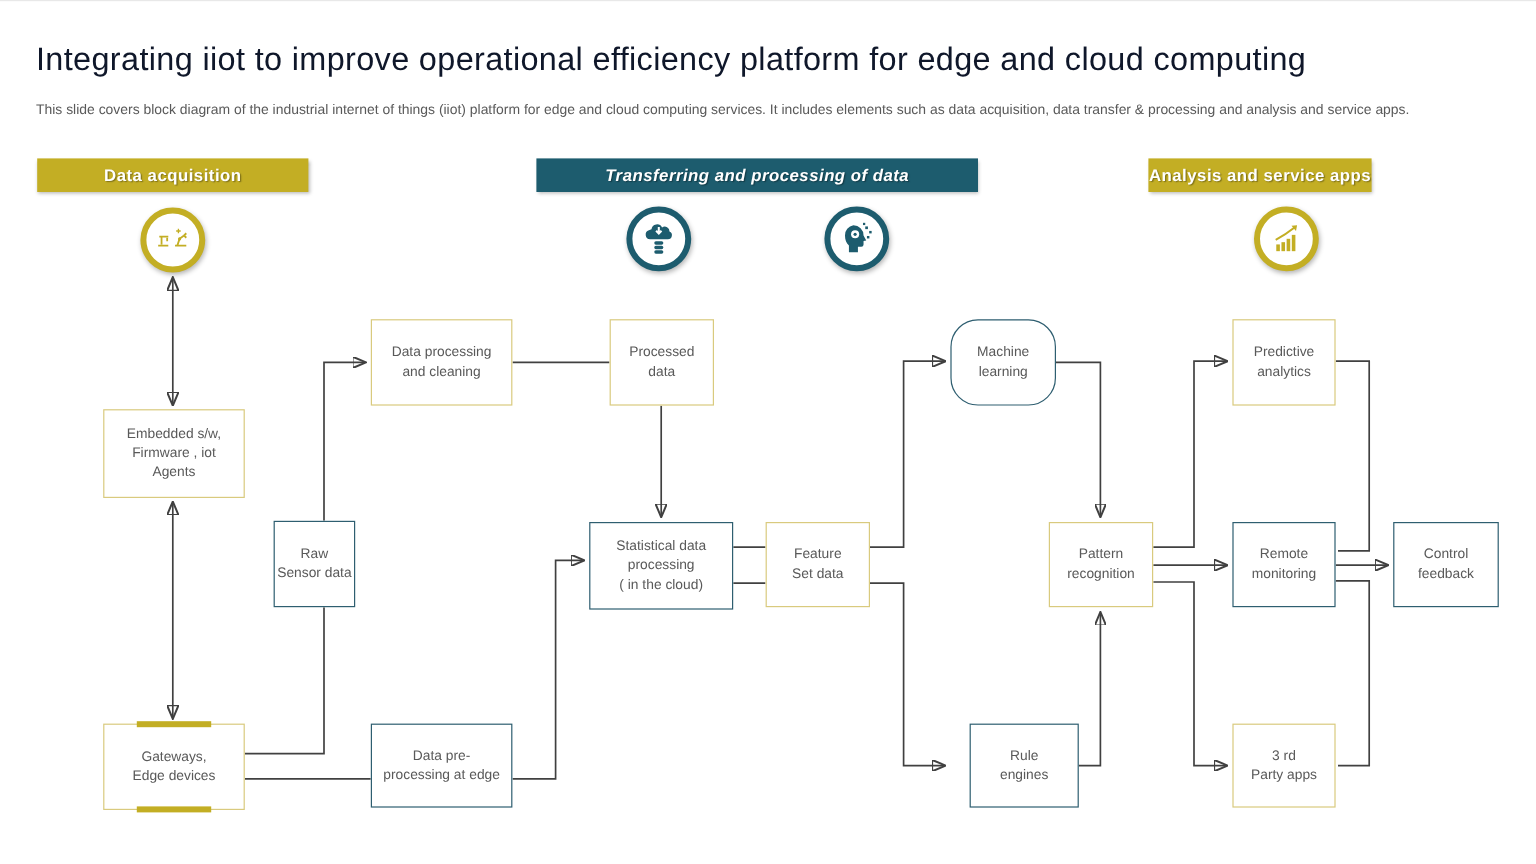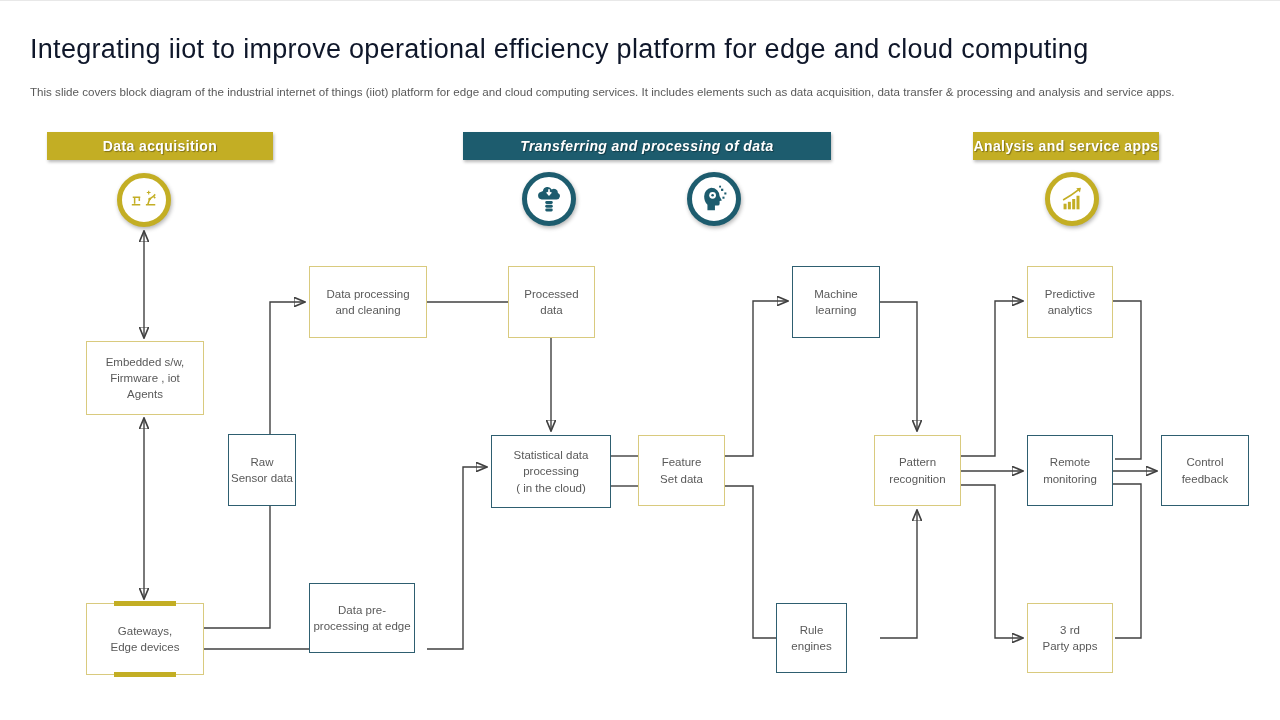--- a/index.html
+++ b/index.html
@@ -5,21 +5,21 @@
   html,body{margin:0;padding:0;}
   body{width:1280px;height:720px;background:#ffffff;font-family:"Liberation Sans", sans-serif;position:relative;overflow:hidden;}
   .slide{position:absolute;inset:0;border-top:1px solid #e8e8e8;}
 
   .title{position:absolute;left:30px;top:33px;width:1220px;font-size:27px;letter-spacing:.3px;color:#0f172a;white-space:nowrap;}
   .subtitle{position:absolute;left:30px;top:84px;width:1230px;font-size:11.6px;color:#595959;white-space:nowrap;}
   .footer{position:absolute;left:0;top:703px;width:1280px;text-align:center;font-size:11px;color:#a9a9a9;}
 
   .hdr{position:absolute;top:131px;height:28px;display:flex;align-items:center;justify-content:center;
        color:#fff;font-size:14px;font-weight:bold;letter-spacing:.4px;
-       text-shadow:1px 1px 1px rgba(0,0,0,.35);box-shadow:1px 2px 3px rgba(0,0,0,.28);margin-left:16px;}
+       text-shadow:1px 1px 1px rgba(0,0,0,.35);box-shadow:1px 2px 3px rgba(0,0,0,.28);}
   .hdr.gold{background:var(--gold,#c3ae24);}
   .hdr.teal{background:var(--teal,#1d5c6e);}
   #hdr-acquisition{left:31px;width:226px;}
   #hdr-transfer{left:447px;width:368px;font-style:italic;}
   #hdr-analysis{left:957px;width:186px;}
 
   .circle{position:absolute;width:44px;height:44px;border-radius:50%;background:#fff;
           display:flex;align-items:center;justify-content:center;
           box-shadow:1px 2px 4px rgba(0,0,0,.3);}
   .circle.gold{border:5px solid var(--gold,#c3ae24);}
@@ -160,33 +160,33 @@
   </div>
   <div class="node teal" style="left:491px;top:434px;width:120px;height:73px;">
     <span>Statistical data
 processing
 ( in the cloud)</span>
   </div>
   <div class="node gold" style="left:508px;top:265px;width:87px;height:72px;">
     <span>Processed
 data</span>
   </div>
-  <div class="node teal" style="left:309px;top:582px;width:106px;height:70px;">
+  <div class="node teal" style="left:309px;top:602px;width:118px;height:70px;">
     <span>Data pre-
 processing at edge</span>
   </div>
   <div class="node gold" style="left:638px;top:434px;width:87px;height:71px;">
     <span>Feature
 Set data</span>
   </div>
-  <div class="node teal" style="left:792px;top:265px;width:88px;height:72px;">
+  <div class="node teal" style="left:792px;top:265px;width:88px;height:72px;border-radius:23px;">
     <span>Machine
 learning</span>
   </div>
-  <div class="node teal" style="left:776px;top:602px;width:71px;height:70px;">
+  <div class="node teal" style="left:808px;top:602px;width:91px;height:70px;">
     <span>Rule
 engines</span>
   </div>
   <div class="node gold" style="left:874px;top:434px;width:87px;height:71px;">
     <span>Pattern
 recognition</span>
   </div>
   <div class="node gold" style="left:1027px;top:265px;width:86px;height:72px;">
     <span>Predictive
 analytics</span>

